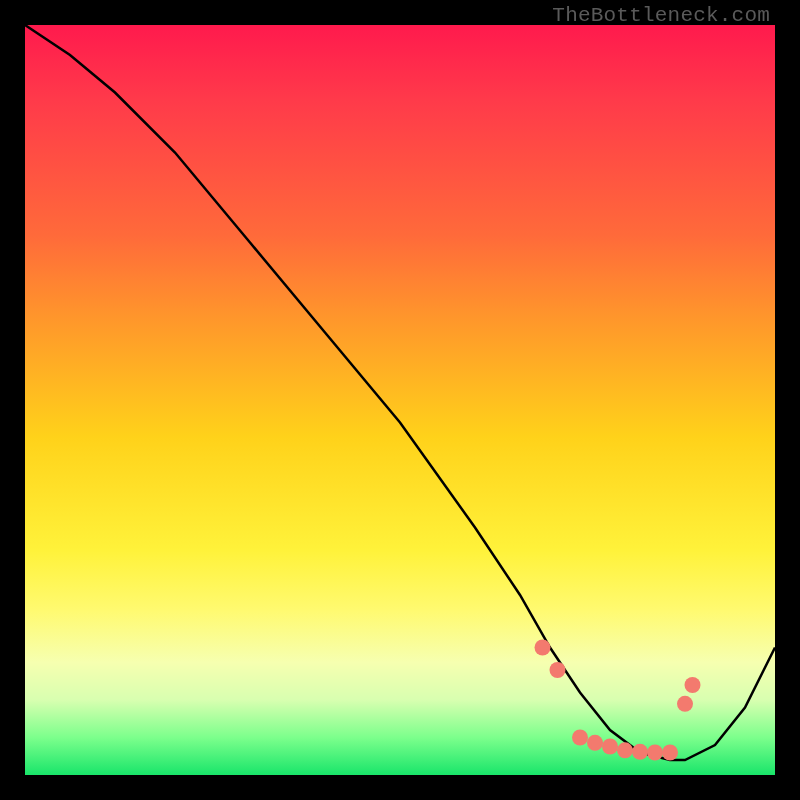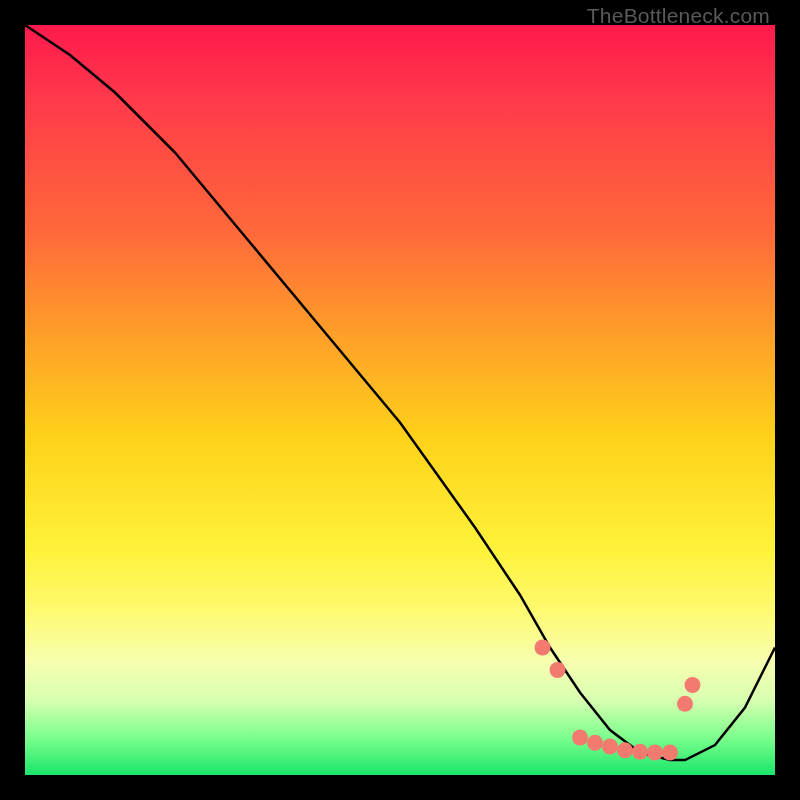--- a/index.html
+++ b/index.html
@@ -43,20 +43,21 @@
   }
   .watermark {
     position: absolute;
     top: 4px;
     right: 30px;
     font-size: 21px;
     color: #5a5a5a;
     font-weight: 500;
     letter-spacing: 0.2px;
     user-select: none;
+    font-family: Liberation Mono, monospace;
   }
   svg.curve {
     position: absolute;
     left: 0;
     top: 0;
     width: 750px;
     height: 750px;
     overflow: visible;
   }
   .line {

